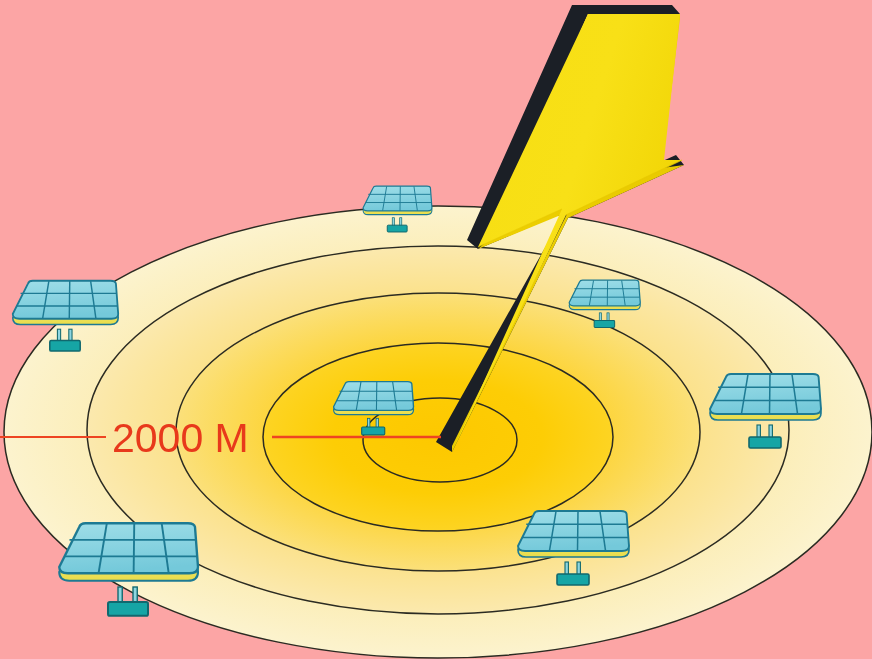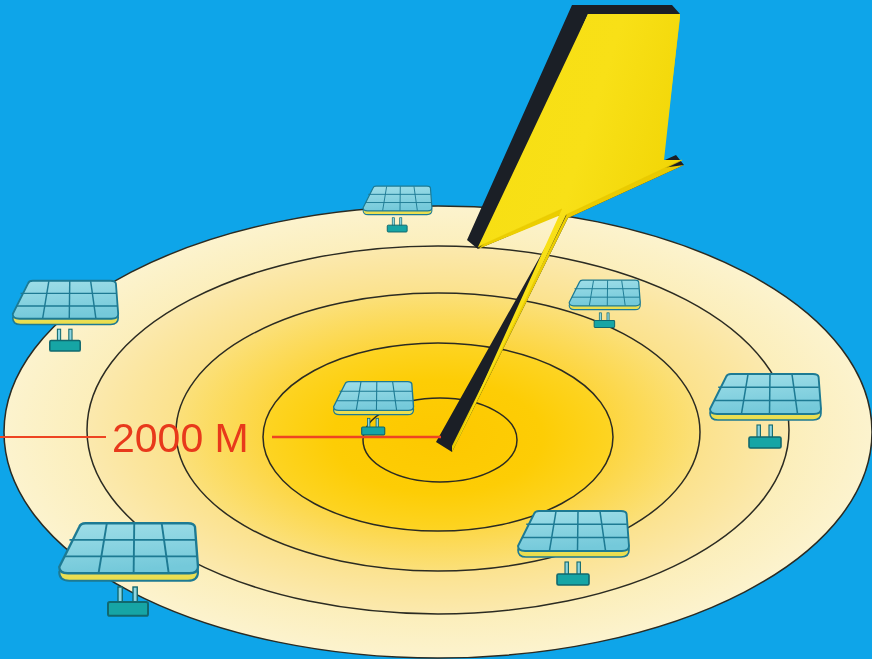--- a/index.html
+++ b/index.html
@@ -8,21 +8,21 @@
     padding: 0;
     background: #ffffff;
   }
   body {
     font-family: "Liberation Sans", sans-serif;
   }
   #stage {
     position: relative;
     width: 872px;
     height: 659px;
-    background: #0ea5e9;
+    background: #fca5a5;
     overflow: hidden;
   }
   #scene {
     display: block;
     width: 872px;
     height: 659px;
   }
   .radius-label-text {
     font-family: "Liberation Sans", sans-serif;
     font-size: 41px;

